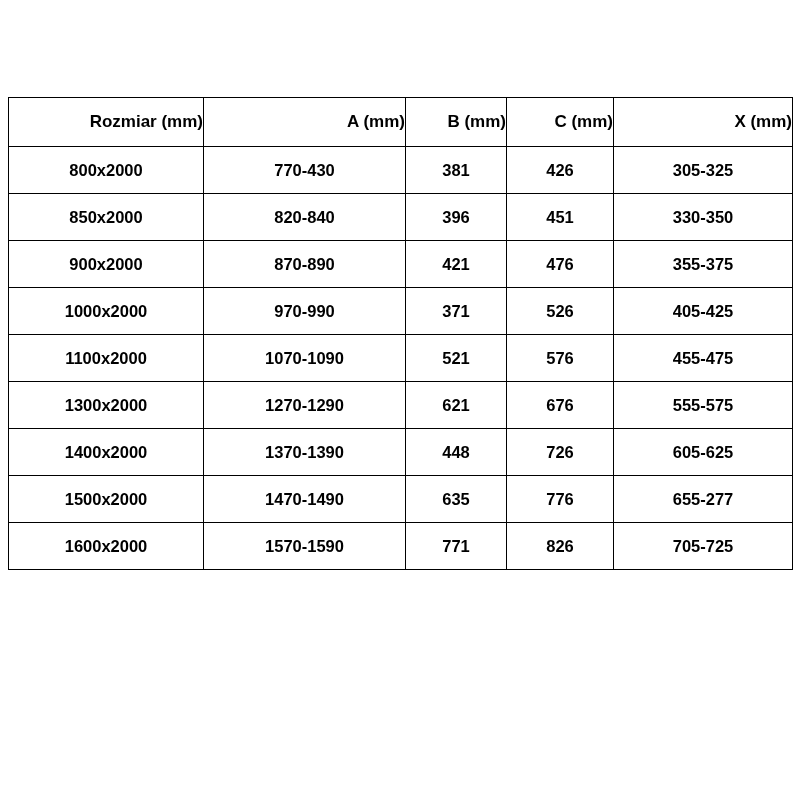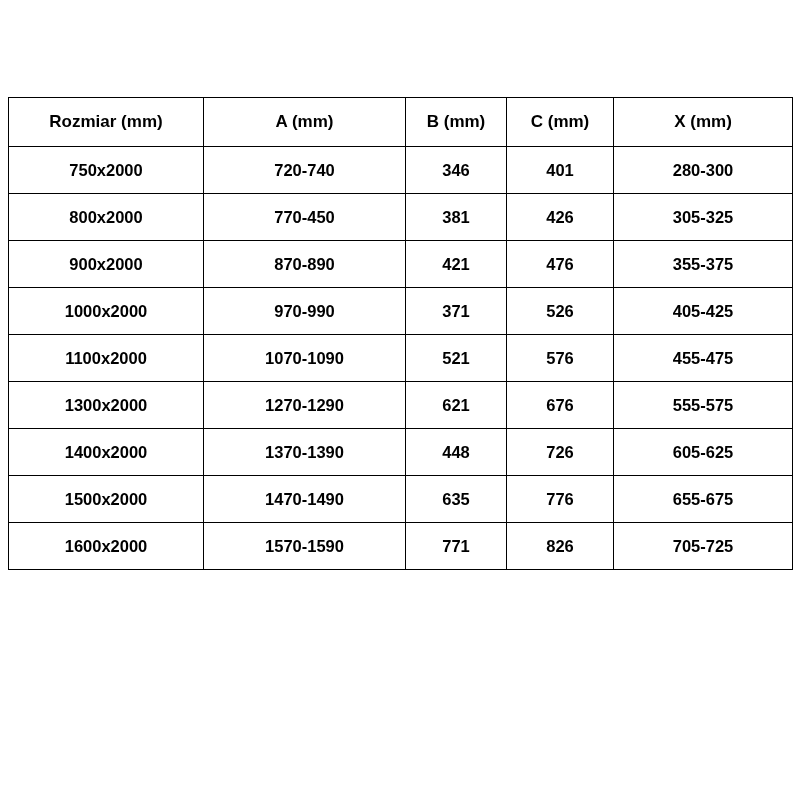--- a/index.html
+++ b/index.html
@@ -41,20 +41,21 @@
     color: #000000;
     padding: 0;
     height: 46px;
     line-height: 46px;
     white-space: nowrap;
   }
   table.size-table thead th {
     height: 48px;
     line-height: 48px;
     font-size: 17px;
+    text-align: right;
   }
   
   col.c0 { width: 195px; }
   col.c1 { width: 202px; }
   col.c2 { width: 101px; }
   col.c3 { width: 107px; }
   col.c4 { width: 179px; }
 </style>
 </head>
 <body>
@@ -73,32 +74,32 @@
         <tr>
           <th>Rozmiar (mm)</th>
           <th>A (mm)</th>
           <th>B (mm)</th>
           <th>C (mm)</th>
           <th>X (mm)</th>
         </tr>
       </thead>
       <tbody>
         <tr>
-          <td>750x2000</td>
-          <td>720-740</td>
-          <td>346</td>
-          <td>401</td>
-          <td>280-300</td>
-        </tr>
-        <tr>
           <td>800x2000</td>
-          <td>770-450</td>
+          <td>770-430</td>
           <td>381</td>
           <td>426</td>
           <td>305-325</td>
+        </tr>
+        <tr>
+          <td>850x2000</td>
+          <td>820-840</td>
+          <td>396</td>
+          <td>451</td>
+          <td>330-350</td>
         </tr>
         <tr>
           <td>900x2000</td>
           <td>870-890</td>
           <td>421</td>
           <td>476</td>
           <td>355-375</td>
         </tr>
         <tr>
           <td>1000x2000</td>
@@ -126,21 +127,21 @@
           <td>1370-1390</td>
           <td>448</td>
           <td>726</td>
           <td>605-625</td>
         </tr>
         <tr>
           <td>1500x2000</td>
           <td>1470-1490</td>
           <td>635</td>
           <td>776</td>
-          <td>655-675</td>
+          <td>655-277</td>
         </tr>
         <tr>
           <td>1600x2000</td>
           <td>1570-1590</td>
           <td>771</td>
           <td>826</td>
           <td>705-725</td>
         </tr>
       </tbody>
     </table>

